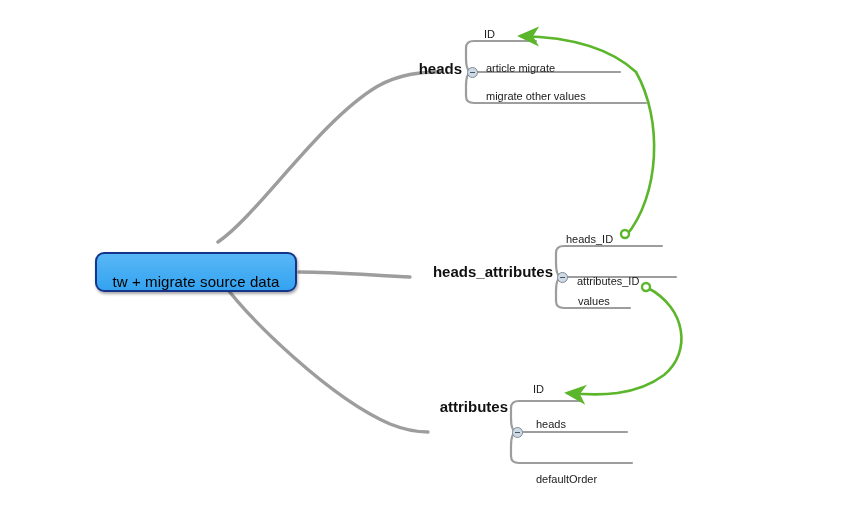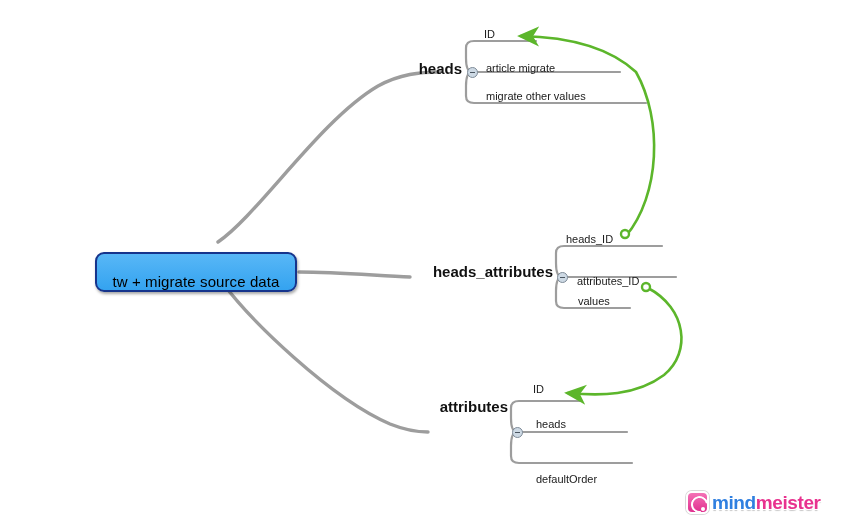--- a/index.html
+++ b/index.html
@@ -205,23 +205,14 @@
   <div class="leaf-label" style="left:486px; top:90px;">migrate other values</div>
 
   <div class="leaf-label" style="left:566px; top:233px;">heads_ID</div>
   <div class="leaf-label" style="left:577px; top:275px;">attributes_ID</div>
   <div class="leaf-label" style="left:578px; top:295px;">values</div>
 
   <div class="leaf-label" style="left:533px; top:383px;">ID</div>
   <div class="leaf-label" style="left:536px; top:418px;">heads</div>
   <div class="leaf-label" style="left:536px; top:440px;margin-top:33px;">defaultOrder</div>
 
-  <div class="logo">
-    <div class="logo-mark">
-      <div class="swirl"></div>
-      <div class="tail"></div>
-    </div>
-    <div class="logo-text">
-      <span class="logo-mind">mind</span><span class="logo-meister">meister</span>
-    </div>
-  </div>
 
 </div>
 
 </body></html>

